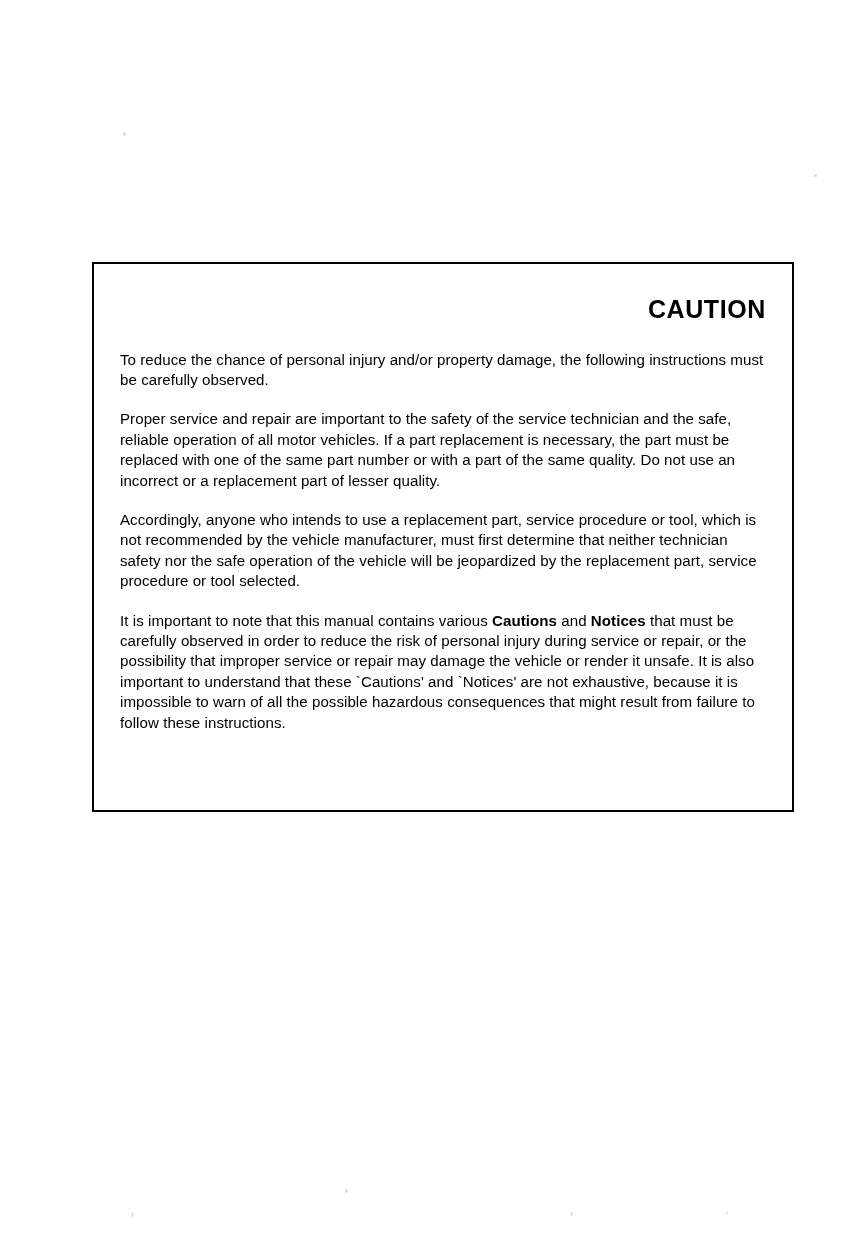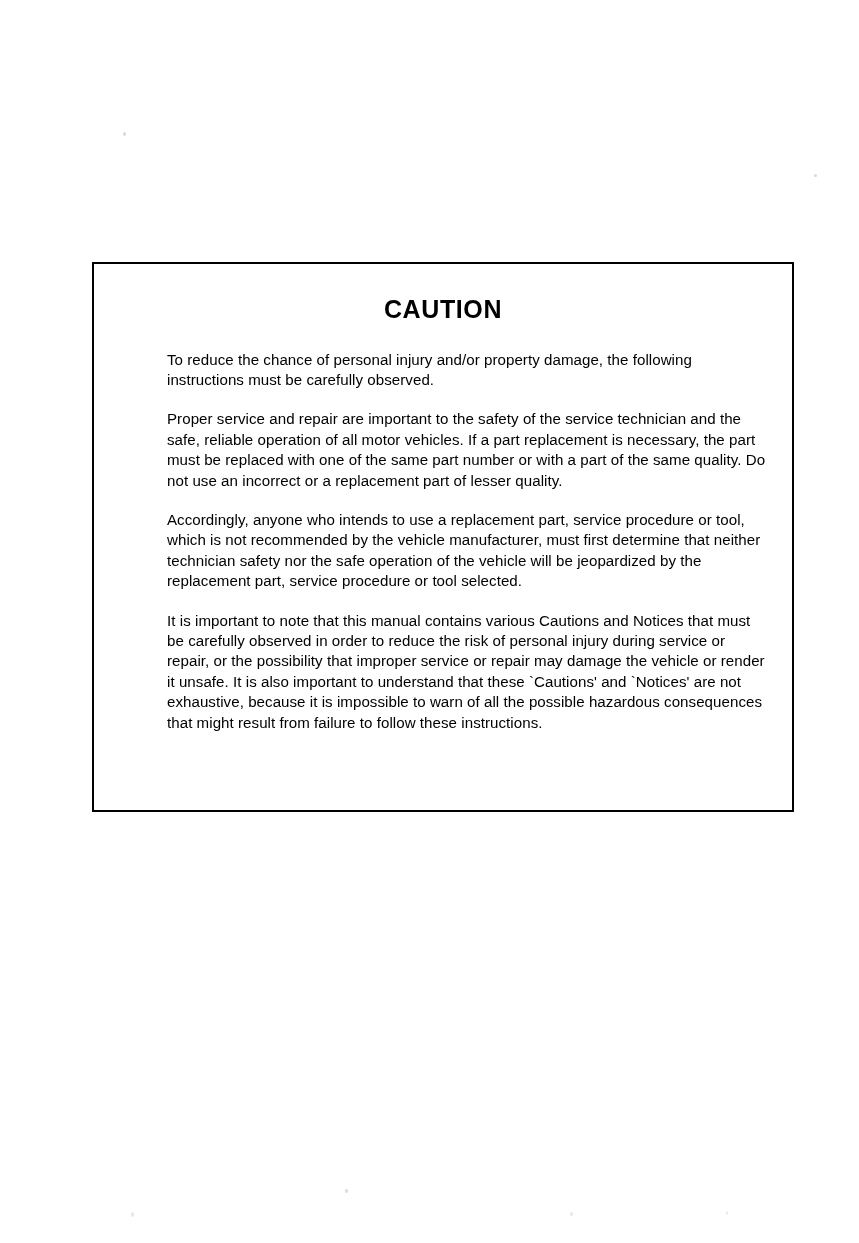--- a/index.html
+++ b/index.html
@@ -48,45 +48,44 @@
     border: 2px solid #000000;
     box-sizing: border-box;
     background: #ffffff;
   }
 
   .caution-inner {
     padding: 20px 26px 0 26px;
   }
 
   .caution-title {
-    text-align: center;
+    text-align: right;
     font-size: 25px;
     font-weight: bold;
     letter-spacing: 0.6px;
     line-height: 1.1;
     margin: 12px 0 0 0;
     font-family: "Liberation Sans", sans-serif;
   }
 
   .body-copy {
     margin-top: 26px;
-    margin-left: 47px;
   }
 
   .para {
     font-size: 15.1px;
     line-height: 20.4px;
     text-align: left;
     margin: 0 0 19px 0;
     font-family: "Liberation Sans", sans-serif;
     letter-spacing: 0.05px;
   }
   .para:last-child { margin-bottom: 0; }
 
-  .para b { font-weight: normal; }
+  .para b { font-weight: bold; }
 </style>
 </head>
 <body>
 
 <div class="page">
 
   <span class="speck s1"></span>
   <span class="speck s2"></span>
   <span class="speck s3"></span>
   <span class="speck s4"></span>

